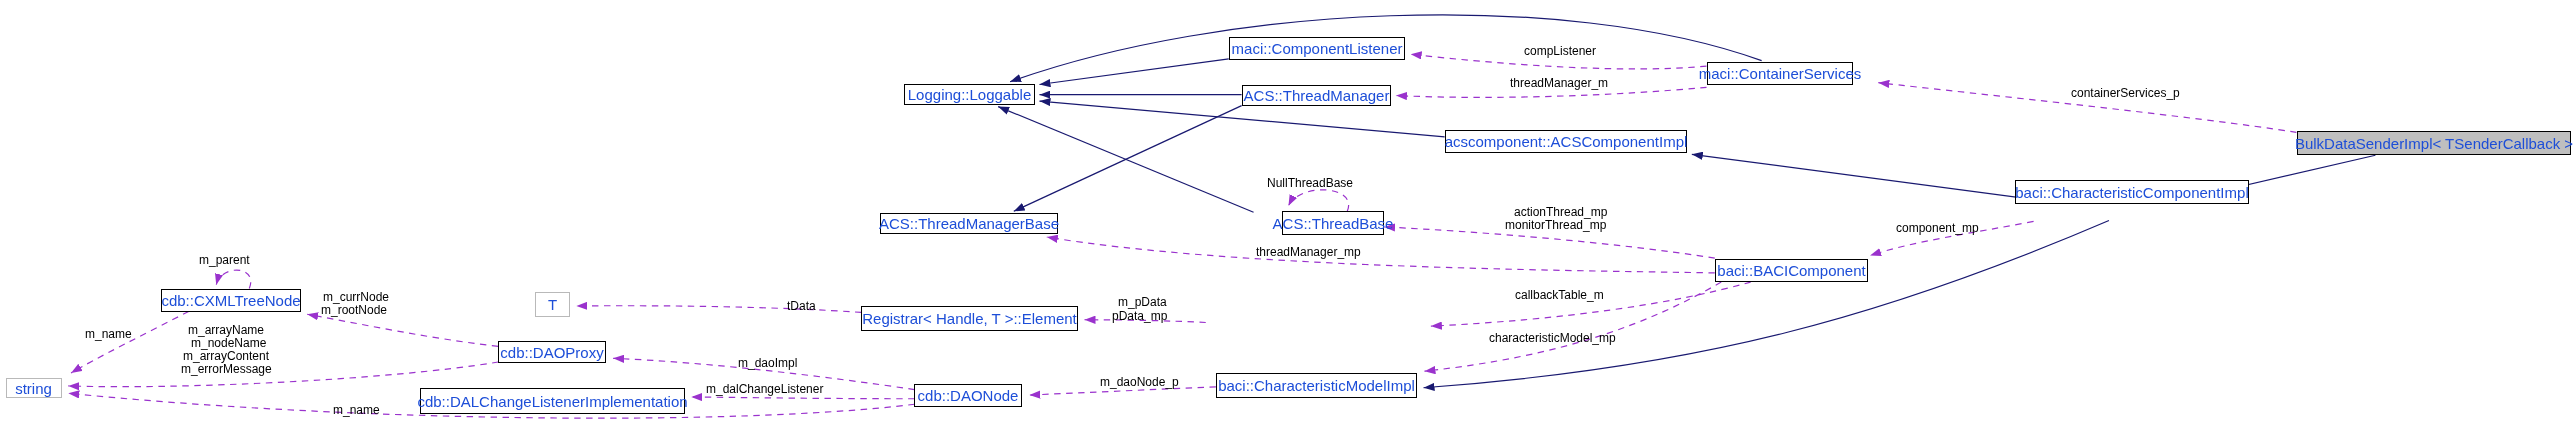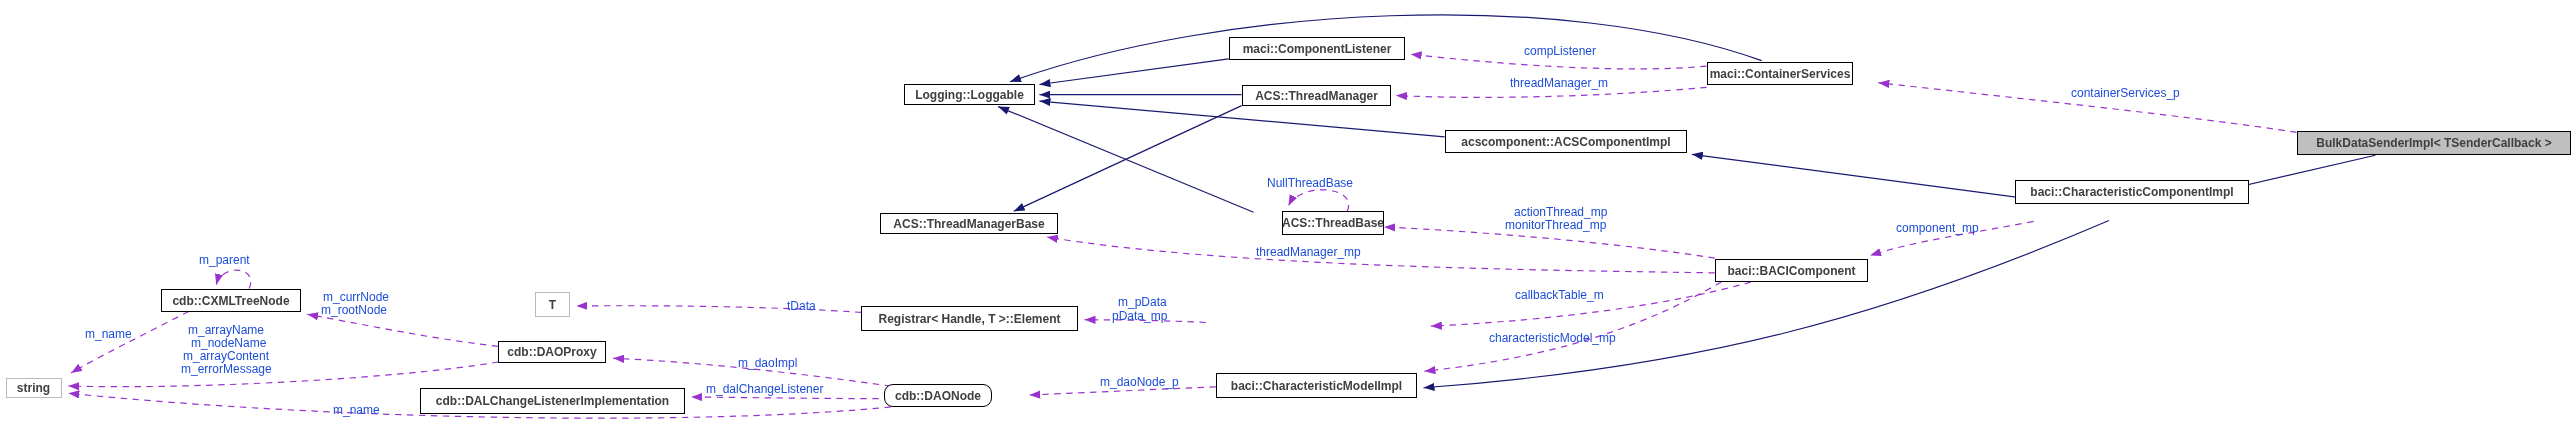--- a/index.html
+++ b/index.html
@@ -9,33 +9,32 @@
     font-family:"Liberation Sans","DejaVu Sans",sans-serif;
     background:#ffffff;
     overflow:hidden;
   }
   #edges{position:absolute;left:0;top:0;z-index:0;}
   .node{
     position:absolute;
     box-sizing:border-box;
     background:#ffffff;
     border:0.9px solid #000000;
-    color:#404040;
-    font-size:12px;
+    color:#1d4ed8;
+    font-size:15px;
     display:flex;align-items:center;justify-content:center;
     white-space:nowrap;
     z-index:2;
     padding:0 3.7px;
-    font-weight:bold;
   }
   .node.grey-border{border-color:#b9b9b9;}
   .node.highlight{background:#bfbfbf;}
   .edge-label{
     position:absolute;
-    color:#1d4ed8;
+    color:#000000;
     font-size:12px;
     white-space:nowrap;
     z-index:3;
   }
 </style>
 </head>
 <body>
 
 <div id="canvas">
 
@@ -89,21 +88,21 @@
   <div class="node" style="left:1242px;top:85px;width:149px;height:21px;">ACS::ThreadManager</div>
   <div class="node" style="left:904px;top:84px;width:131px;height:21px;">Logging::Loggable</div>
   <div class="node" style="left:1445px;top:130px;width:242px;height:23px;">acscomponent::ACSComponentImpl</div>
   <div class="node highlight" style="left:2297px;top:131px;width:274px;height:24px;">BulkDataSenderImpl&lt; TSenderCallback &gt;</div>
   <div class="node" style="left:2015px;top:180px;width:234px;height:24px;">baci::CharacteristicComponentImpl</div>
   <div class="node" style="left:880px;top:213px;width:178px;height:21px;">ACS::ThreadManagerBase</div>
   <div class="node" style="left:1282px;top:211px;width:102px;height:24px;">ACS::ThreadBase</div>
   <div class="node" style="left:1715px;top:259px;width:153px;height:23px;">baci::BACIComponent</div>
   <div class="node" style="left:861px;top:306px;width:217px;height:25px;">Registrar&lt; Handle, T &gt;::Element</div>
   <div class="node" style="left:1216px;top:373px;width:201px;height:25px;">baci::CharacteristicModelImpl</div>
-  <div class="node" style="left:884px;top:384px;width:108px;height:23px;border-radius:9px;">cdb::DAONode</div>
+  <div class="node" style="left:914px;top:384px;width:108px;height:23px;">cdb::DAONode</div>
   <div class="node" style="left:161px;top:289px;width:140px;height:23px;">cdb::CXMLTreeNode</div>
   <div class="node" style="left:498px;top:341px;width:108px;height:22px;">cdb::DAOProxy</div>
   <div class="node" style="left:420px;top:388px;width:265px;height:26px;">cdb::DALChangeListenerImplementation</div>
   <div class="node grey-border" style="left:5.5px;top:378px;width:56px;height:20px;">string</div>
   <div class="node grey-border" style="left:535px;top:292px;width:35px;height:25px;">T</div>
 
   <div class="edge-label" style="left:1524px;top:44px;">compListener</div>
   <div class="edge-label" style="left:1510px;top:76px;">threadManager_m</div>
   <div class="edge-label" style="left:2071px;top:86px;">containerServices_p</div>
   <div class="edge-label" style="left:1267px;top:176px;">NullThreadBase</div>

